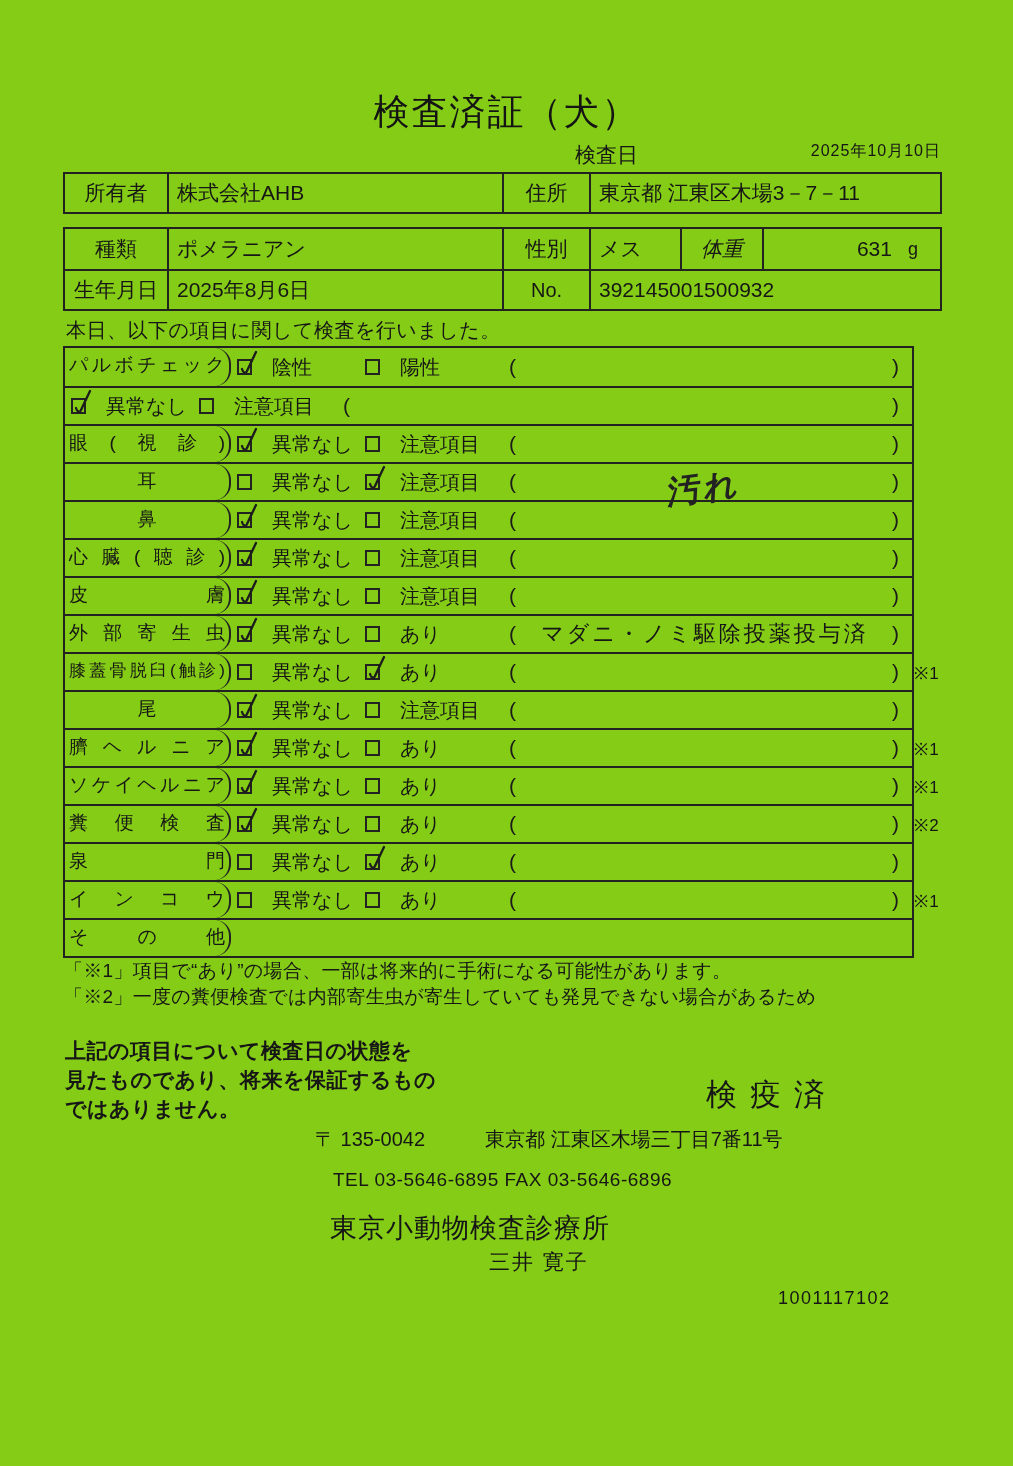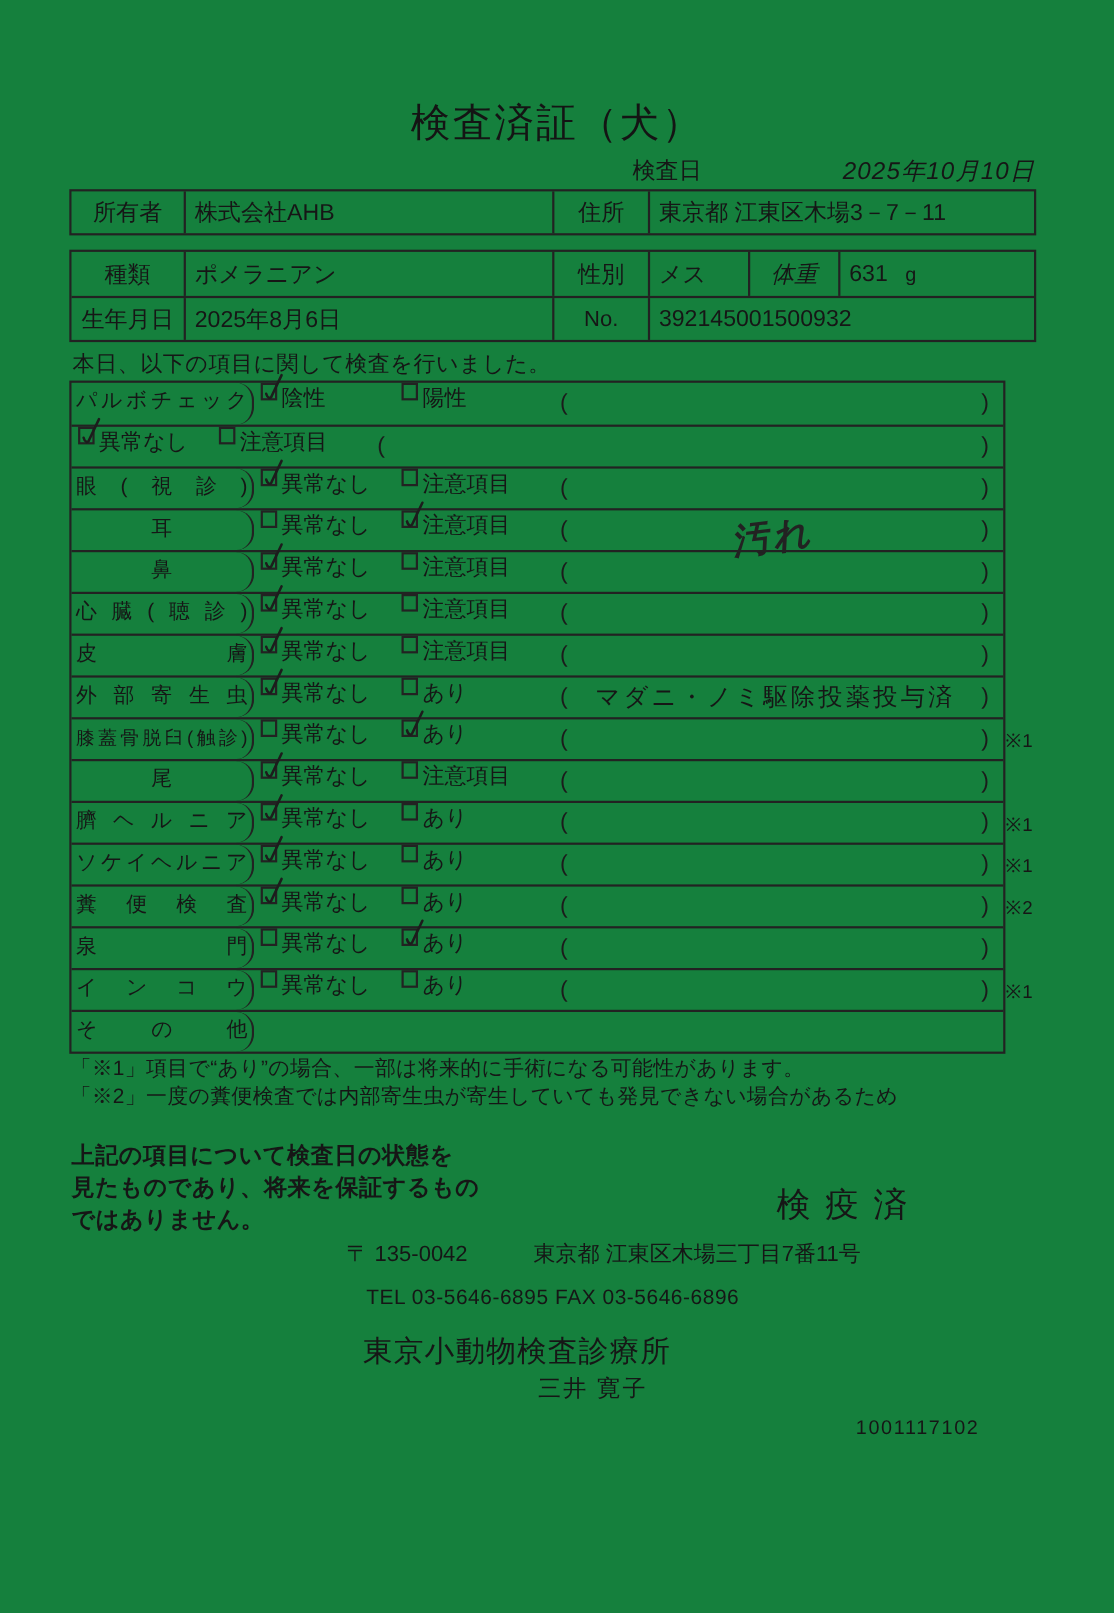--- a/index.html
+++ b/index.html
@@ -1,36 +1,36 @@
 <!DOCTYPE html>
 <html><head>
 <meta charset="utf-8">
 <style>
   * { box-sizing: border-box; }
   html,body { margin:0; padding:0; background:#ffffff; }
   .page {
     position: relative;
     width: 1013px;
     height: 1466px;
-    background: #15803d;
+    background: #84cc16;
     font-family: "Liberation Sans", sans-serif;
     color: #161616;
     overflow: hidden;
   }
   .abs { position: absolute; }
 
   
   .doc-title {
     top: 88px; left: 0; width: 100%;
     text-align: center;
     font-size: 36px; letter-spacing: 2px;
     color: #141414;
   }
   .insp-date-label { top: 141px; left: 575px; font-size: 21px; }
-  .insp-date-value { top: 141px; right: 72px; font-size: 22px; letter-spacing: 1px; font-style: italic; }
+  .insp-date-value { top: 141px; right: 72px; font-size: 16px; letter-spacing: 1px; }
 
   
   .hdr-table {
     left: 63px; width: 879px;
     border: 2px solid #222;
     background: transparent;
   }
   .hrow { display: flex; }
   .hrow + .hrow { border-top: 2px solid #222; }
   .hcell {
@@ -44,21 +44,21 @@
   .owner-table { top: 172px; }
   .owner-table .hrow { height: 38px; }
   .pet-table { top: 227px; }
   .pet-table .hrow { height: 40px; }
   .w-lab1 { width: 102px; }
   .w-val1 { width: 335px; }
   .w-lab2 { width: 87px; }
   .w-sex  { width: 91px; }
   .w-wlab { width: 82px; font-style: italic; }
   .w-rest { flex: 1; }
-  .weight-cell { justify-content: flex-start; padding-right: 4px; }
+  .weight-cell { justify-content: flex-end; padding-right: 22px; }
   .weight-unit { font-size: 18px; margin-left: 16px; }
   .no-label { font-size: 20px; }
 
   .intro-line { top: 317px; left: 66px; font-size: 20px; letter-spacing: 0.5px; }
 
   
   .insp-table {
     top: 346px; left: 63px; width: 851px;
     border: 2px solid #222;
   }
@@ -72,21 +72,21 @@
     line-height: 34px;
     text-align: justify;
     text-align-last: justify;
     overflow: hidden; white-space: nowrap; border-radius: 16px;
   }
   .tlabel.center { text-align-last: center; }
   .tlabel.small { font-size: 17px; }
   .tbody { position: relative; flex: 1; }
   .opt {
     position: absolute; top: 0; height: 100%;
-    display: flex; gap: 4px;
+    display: flex; align-items: center; gap: 20px;
   }
   .opt1 { left: 6px; }
   .opt2 { left: 134px; }
   .optlabel { font-size: 20px; white-space: nowrap; }
   .cb {
     position: relative;
     width: 15px; height: 16px;
     border: 2px solid #222;
     display: inline-block;
     flex: 0 0 auto;

